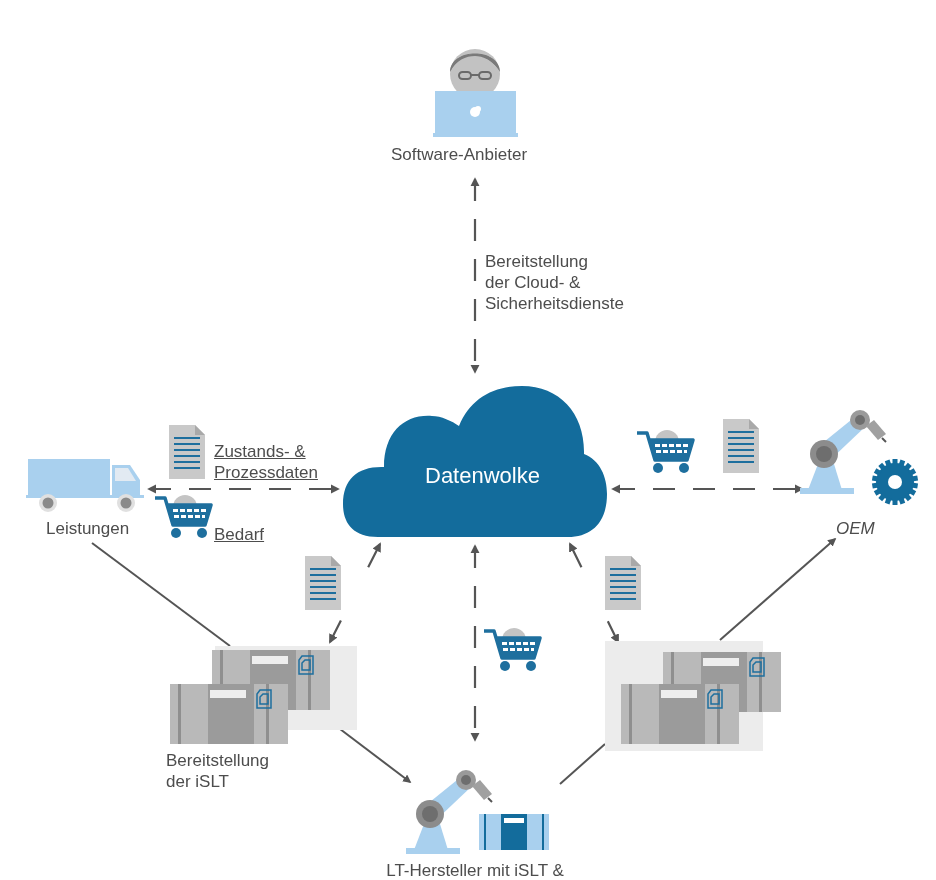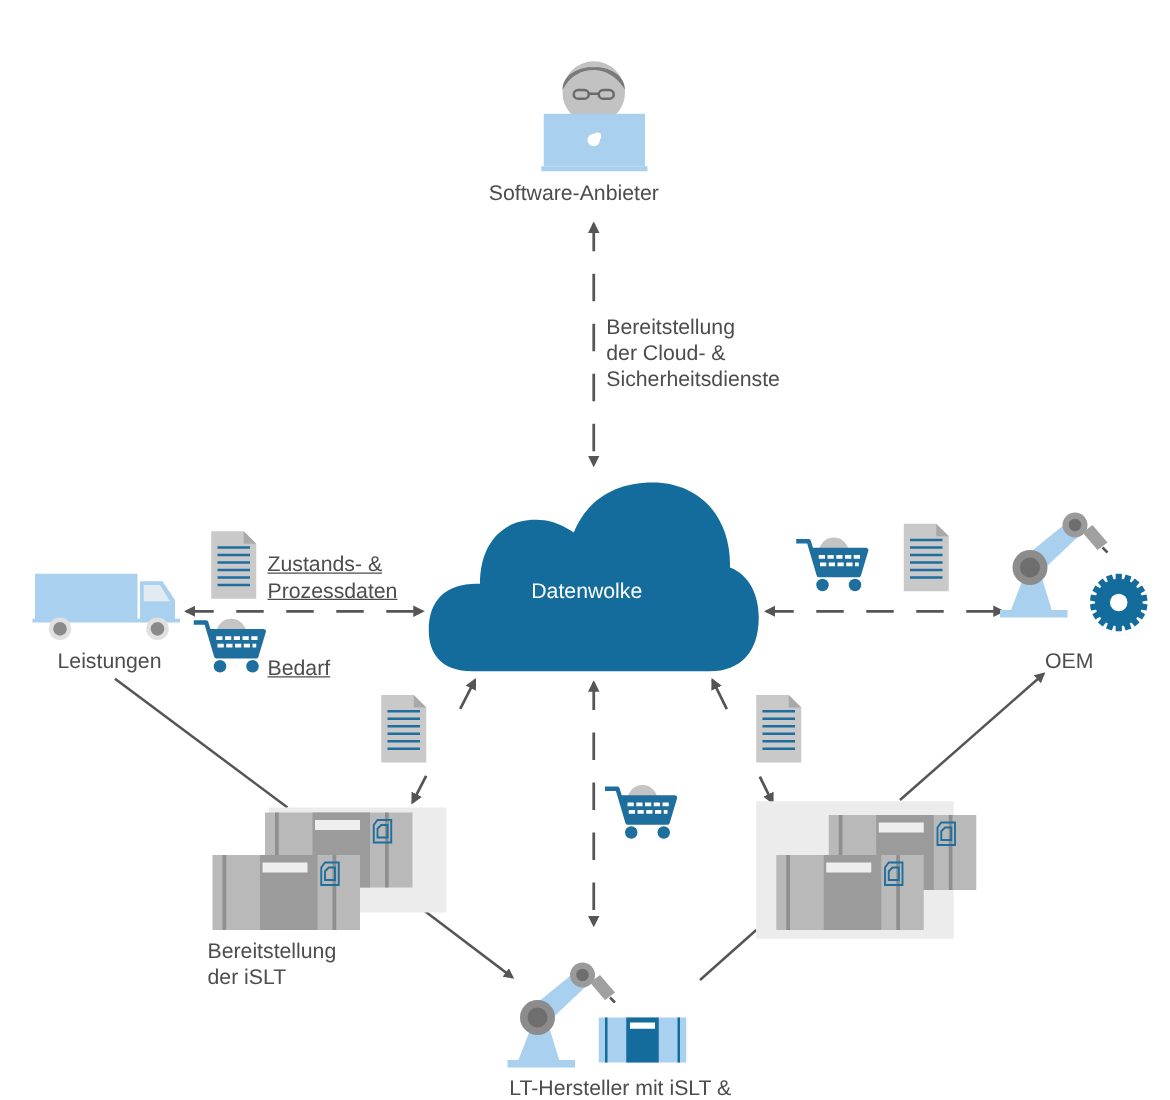--- a/index.html
+++ b/index.html
@@ -1,20 +1,20 @@
 <!DOCTYPE html>
 <html><head>
 <meta charset="utf-8">
 <style>
   html, body { margin: 0; padding: 0; background: #ffffff; }
   body { width: 936px; height: 880px; position: relative; overflow: hidden; font-family: "Liberation Sans", sans-serif; color: #4a4a4a; }
   #stage { position: absolute; left: 0; top: 0; width: 936px; height: 780px; margin-top: 34px; }
   .lbl { position: absolute; font-size: 17px; line-height: 21px; color: #4d4d4d; white-space: nowrap; }
-  .lbl.center { text-align: right; }
-  .cloud-text { position: absolute; font-size: 17px; color: #ffffff; white-space: nowrap; }
+  .lbl.center { text-align: center; }
+  .cloud-text { position: absolute; font-size: 22px; color: #ffffff; white-space: nowrap; }
 </style>
 </head>
 <body>
 
 <div id="stage">
   <svg width="936" height="880" viewBox="0 0 936 880" xmlns="http://www.w3.org/2000/svg" style="position:absolute;left:0;top:0;">
     <defs>
       <marker id="ah" viewBox="0 0 10 10" refX="8" refY="5" markerWidth="4.2" markerHeight="4.2" orient="auto-start-reverse">
         <path d="M0,0 L10,5 L0,10 z" fill="#555"></path>
       </marker>
@@ -189,21 +189,21 @@
   <div class="cloud-text" style="left:425px; top:429px;">Datenwolke</div>
 
   <div class="lbl" style="left:214px; top:407px;text-decoration:underline;">
     <div>Zustands- &amp;</div>
     <div>Prozessdaten</div>
   </div>
 
   <div class="lbl" style="left:46px; top:484px;">Leistungen</div>
   <div class="lbl" style="left:214px; top:490px;text-decoration:underline;">Bedarf</div>
 
-  <div class="lbl" style="left:836px; top:484px;">OEM</div>
+  <div class="lbl" style="left:836px; top:484px;font-style:italic;">OEM</div>
 
   <div class="lbl" style="left:166px; top:716px;">
     <div>Bereitstellung</div>
     <div>der iSLT</div>
   </div>
 
   <div class="lbl center" style="left:365px; top:826px; width:220px;">
     <div>LT-Hersteller mit iSLT &amp;</div>
   </div>
 </div>

